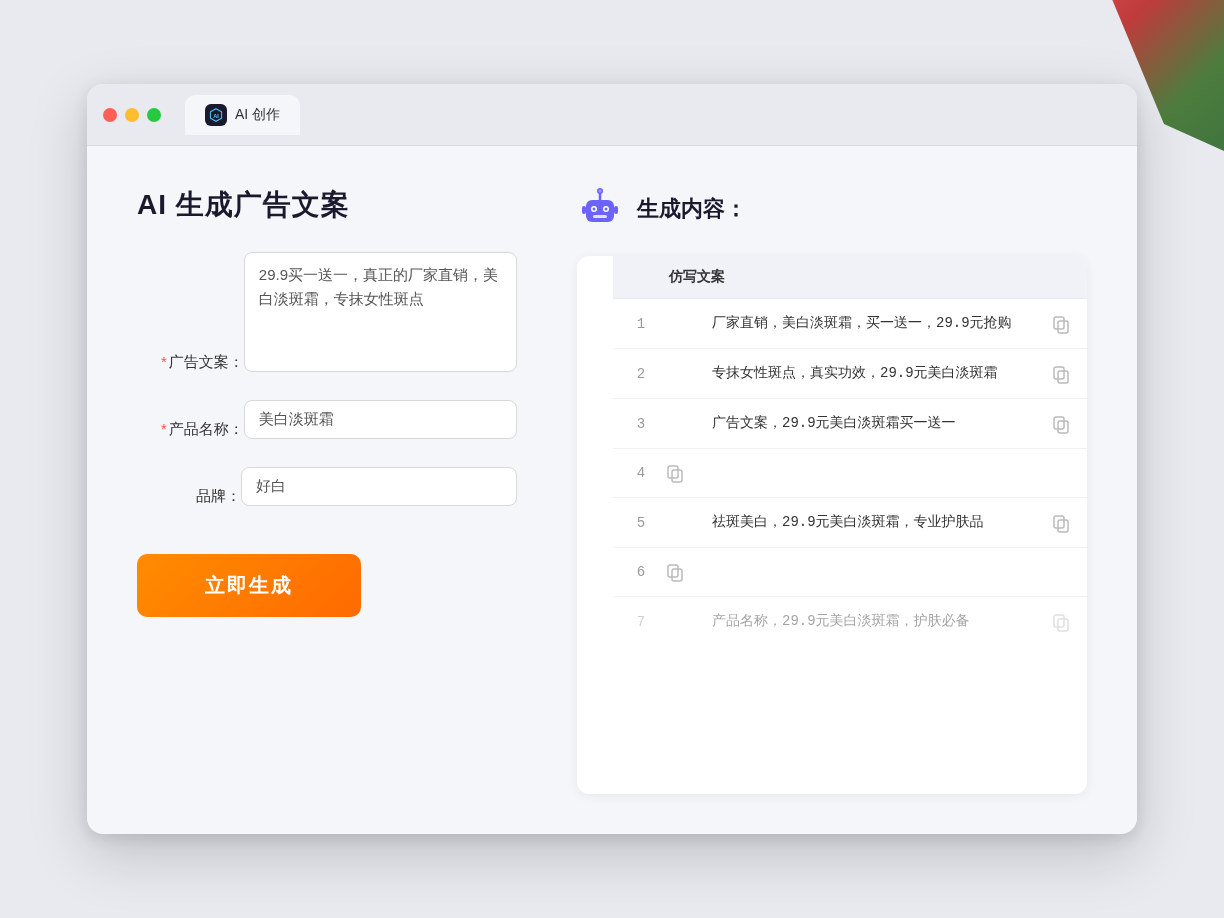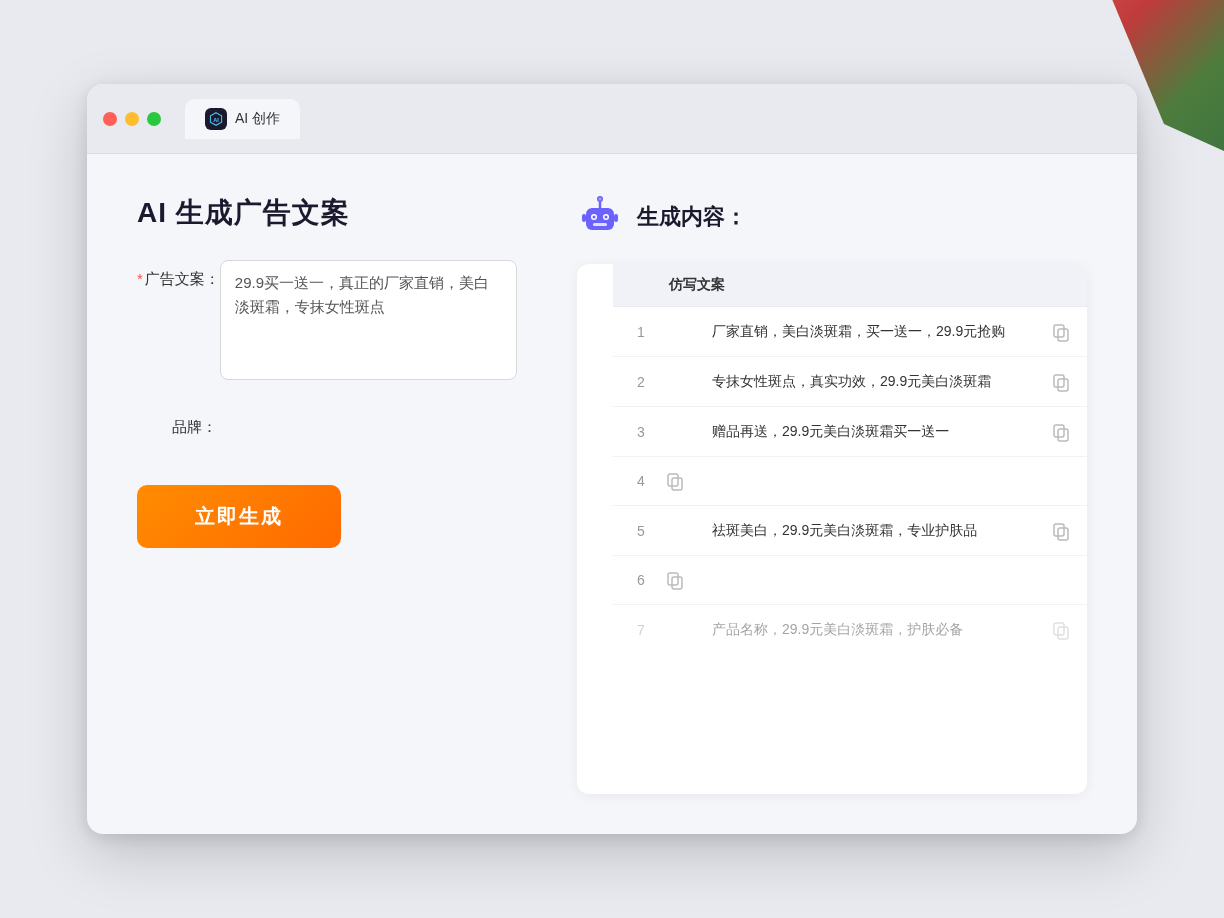--- a/index.html
+++ b/index.html
@@ -46,21 +46,21 @@
       border-radius: 16px;
       box-shadow: 0 20px 60px rgba(0,0,0,0.18), 0 4px 16px rgba(0,0,0,0.1);
       overflow: hidden;
       display: flex;
       flex-direction: column;
     }
 
     
     .browser-chrome {
       background: #e8eaef;
-      height: 70px;
+      height: 62px;
       display: flex;
       align-items: center;
       padding: 0 16px;
       gap: 12px;
       flex-shrink: 0;
       border-bottom: 1px solid #d8dae0;
     }
 
     .traffic-lights {
       display: flex;
@@ -135,22 +135,23 @@
     }
 
     .form-group {
       display: flex;
       flex-direction: column;
       gap: 4px;
     }
 
     .form-row {
       display: flex;
-      align-items: flex-start;
+      align-items: flex-end;
       gap: 0;
+      margin-left: 24px;
     }
 
     .form-label {
       font-size: 15px;
       color: #333;
       white-space: nowrap;
       padding-top: 10px;
       min-width: 80px;
       text-align: right;
     }
@@ -180,30 +181,31 @@
 
     .generate-btn {
       background: linear-gradient(135deg, #ff8c00, #ff6a00);
       color: #fff;
       border: none;
       border-radius: 10px;
       padding: 18px 36px;
       font-size: 20px;
       font-weight: 600;
       cursor: pointer;
-      width: 204px;
+      width: 224px;
       margin-top: 20px;
       letter-spacing: 2px;
     }
 
     
     .right-panel {
       flex: 1;
       display: flex;
       flex-direction: column;
+      font-family: Liberation Mono, monospace;
     }
 
     .result-header {
       display: flex;
       align-items: center;
       gap: 14px;
       margin-bottom: 24px;
     }
 
     .robot-icon {
@@ -306,24 +308,33 @@
 
       <div class="form-group">
         <div class="form-row">
           <label class="form-label">
             <span class="required-star">*</span><span>广告文案：</span>
           </label>
           <textarea class="form-input form-textarea" style="">29.9买一送一，真正的厂家直销，美白淡斑霜，专抹女性斑点</textarea>
         </div>
       </div>
 
+      <div class="form-group">
+        <div class="form-row">
+          <label class="form-label">
+            <span class="required-star">*</span><span>产品名称：</span>
+          </label>
+          <input type="text" class="form-input" value="美白淡斑霜" style="">
+        </div>
+      </div>
 
       <div class="form-group">
         <div class="form-row">
           <label class="form-label">品牌：</label>
+          <input type="text" class="form-input" value="好白" style="">
         </div>
       </div>
 
       <button class="generate-btn">立即生成</button>
     </div>
 
     <div class="right-panel">
       <div class="result-header">
 
         <svg class="robot-icon" viewBox="0 0 46 46" fill="none" xmlns="http://www.w3.org/2000/svg">
@@ -362,21 +373,21 @@
             <div class="result-row">
               <span class="row-num">2</span>
               <span class="row-text">专抹女性斑点，真实功效，29.9元美白淡斑霜</span>
               <span class="copy-icon"><svg viewBox="0 0 20 20" fill="currentColor" xmlns="http://www.w3.org/2000/svg">
       <rect x="7" y="7" width="10" height="12" rx="2" fill="none" stroke="currentColor" stroke-width="1.5"></rect>
       <rect x="3" y="3" width="10" height="12" rx="2" fill="none" stroke="currentColor" stroke-width="1.5"></rect>
     </svg></span>
             </div>
             <div class="result-row">
               <span class="row-num">3</span>
-              <span class="row-text">赠品再送，29.9元美白淡斑霜买一送一</span>
+              <span class="row-text">广告文案，29.9元美白淡斑霜买一送一</span>
               <span class="copy-icon"><svg viewBox="0 0 20 20" fill="currentColor" xmlns="http://www.w3.org/2000/svg">
       <rect x="7" y="7" width="10" height="12" rx="2" fill="none" stroke="currentColor" stroke-width="1.5"></rect>
       <rect x="3" y="3" width="10" height="12" rx="2" fill="none" stroke="currentColor" stroke-width="1.5"></rect>
     </svg></span>
             </div>
             <div class="result-row">
               <span class="row-num">4</span>
               <span class="copy-icon"><svg viewBox="0 0 20 20" fill="currentColor" xmlns="http://www.w3.org/2000/svg">
       <rect x="7" y="7" width="10" height="12" rx="2" fill="none" stroke="currentColor" stroke-width="1.5"></rect>
       <rect x="3" y="3" width="10" height="12" rx="2" fill="none" stroke="currentColor" stroke-width="1.5"></rect>

